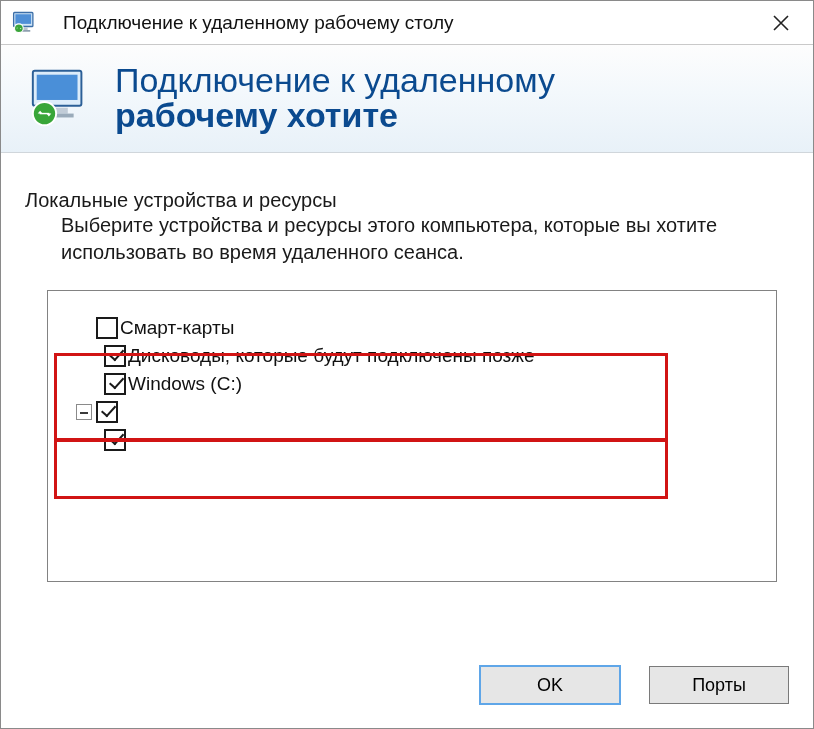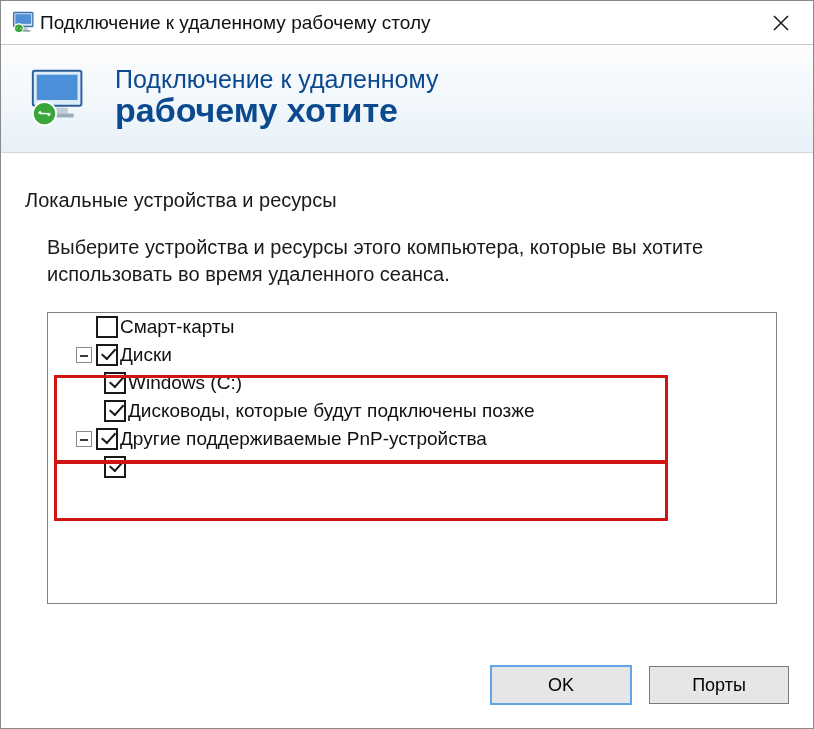--- a/index.html
+++ b/index.html
@@ -23,21 +23,21 @@
     height: 44px;
     display: flex;
     align-items: center;
     padding: 0 4px 0 10px;
     border-bottom: 1px solid #c9c9c9;
   }
   .titlebar .title-text {
     flex: 1;
     font-size: 19px;
     color: #111;
-    margin-left: 1px;
+    margin-left: 24px;
   }
   .title-icon-wrap {
     width: 28px; height: 28px;
     display: flex; align-items: center; justify-content: center;
   }
   .close-btn {
     width: 56px; height: 44px;
     display: flex; align-items: center; justify-content: center;
     cursor: pointer;
   }
@@ -49,52 +49,51 @@
     display: flex;
     align-items: center;
     padding-left: 26px;
     gap: 20px;
   }
   .banner-icon {
     width: 68px; height: 68px;
   }
   .banner-text .line1 {
     color: #0b4a8f;
-    font-size: 25px;
+    font-size: 34px;
     line-height: 1.0;
     text-align: center;
   }
   .banner-text .line2 {
     color: #0b4a8f;
     font-size: 34px;
     font-weight: 700;
     line-height: 1.1;
   }
   .content {
     padding: 36px 24px 0 24px;
   }
   .section-title {
     font-size: 20px;
     color: #1a1a1a;
-    margin-bottom: 22px;
   }
   .instruction {
     font-size: 20px;
     color: #1a1a1a;
     line-height: 1.35;
-    margin: 0 0 24px 22px;
+    margin: 0 0 24px 36px;
     max-width: 700px;
   }
   .tree-box {
     margin-left: 22px;
     width: 730px;
     height: 292px;
     border: 1px solid #828282;
     background: #fff;
-    padding: 0 0;
+    padding: 23px 0;
     position: relative;
     font-size: 19px;
   }
   .tree-row {
     display: flex;
     align-items: center;
     height: 28px;
     line-height: 28px;
     padding-left: 28px;
   }
@@ -154,21 +153,21 @@
     width: 616px;
     height: 56px;
   }
   .highlight-box.b1 { top: 62px; height: 88px; width: 614px; }
   .highlight-box.b2 { top: 148px; height: 60px; width: 614px; }
   .button-row {
     position: absolute;
     bottom: 24px;
     right: 24px;
     display: flex;
-    gap: 18px;
+    gap: 29px;
     text-align: center;
   }
   .btn {
     width: 140px;
     height: 38px;
     border: 1px solid #7a7a7a;
     background: #e6e6e6;
     font-size: 18px;
     display: flex;
     align-items: center;
@@ -226,37 +225,31 @@
     <div class="section-title">Локальные устройства и ресурсы</div>
     <div class="instruction">Выберите устройства и ресурсы этого компьютера, которые вы хотите использовать во время удаленного сеанса.</div>
 
     <div class="tree-box" id="tree-box">
 
       <div class="tree-row level1">
           <span class="expander-placeholder"></span>
           <span class="chk"></span>
           <span class="tree-label">Смарт-карты</span>
         </div>
+        <div class="tree-row level2">
+          <span class="chk checked adj"></span>
+          <span class="tree-label">Дисководы, которые будут подключены позже</span>
+        </div>
+        <div class="tree-row level2">
+          <span class="chk checked adj"></span>
+          <span class="tree-label">Windows (C:)</span>
+        </div>
         <div class="tree-row level1">
           <span class="expander minus"></span>
           <span class="chk checked adj"></span>
-          <span class="tree-label">Диски</span>
-        </div>
-        <div class="tree-row level2">
-          <span class="chk checked adj"></span>
-          <span class="tree-label">Windows (C:)</span>
-        </div>
-        <div class="tree-row level2">
-          <span class="chk checked adj"></span>
-          <span class="tree-label">Дисководы, которые будут подключены позже</span>
-        </div>
-        <div class="tree-row level1">
-          <span class="expander minus"></span>
-          <span class="chk checked adj"></span>
-          <span class="tree-label">Другие поддерживаемые PnP-устройства</span>
         </div>
         <div class="tree-row level2">
           <span class="chk checked adj"></span>
         </div>
         <div class="highlight-box b1"></div>
       <div class="highlight-box b2"></div>
     </div>
   </div>
 
   <div class="button-row">

